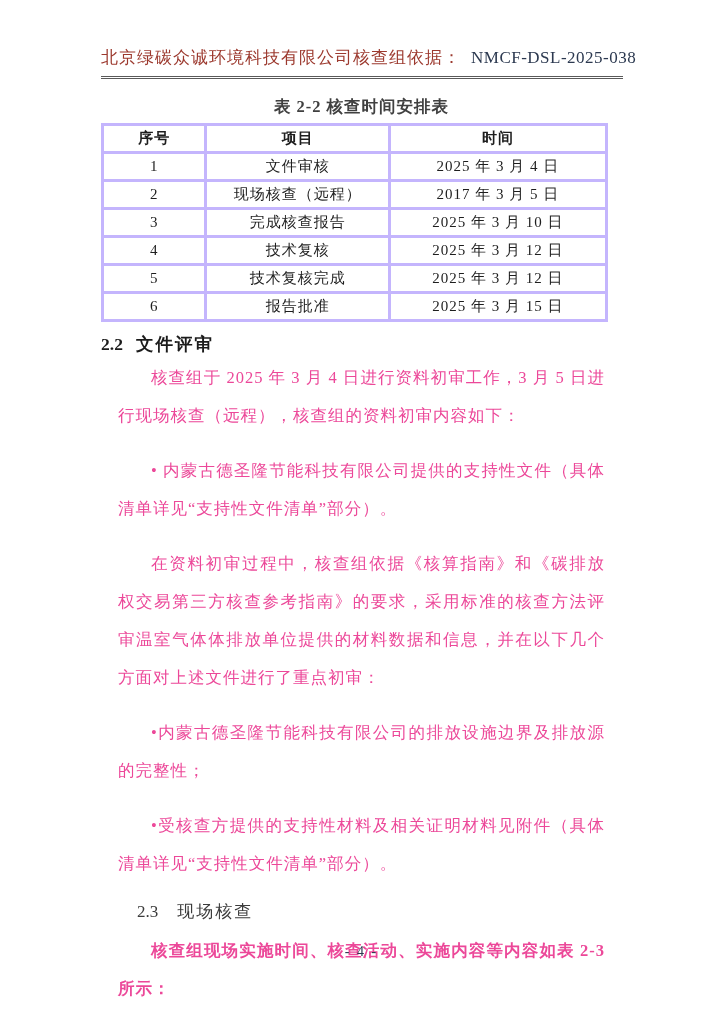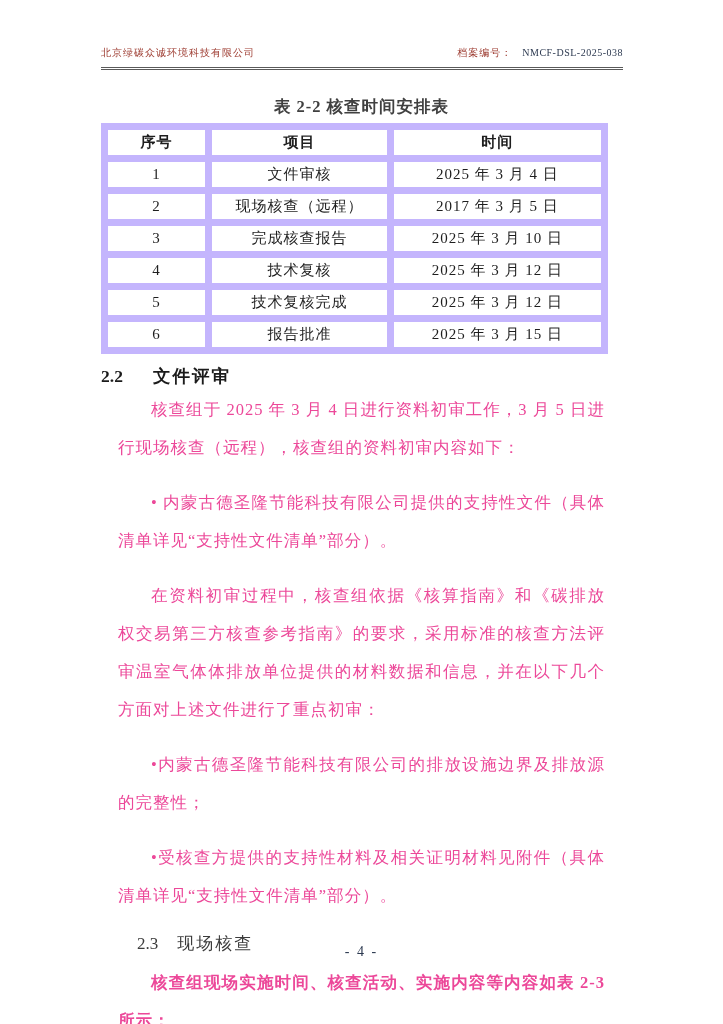--- a/index.html
+++ b/index.html
@@ -5,44 +5,44 @@
   html,body{margin:0;padding:0;background:#ffffff;}
   .page{
     position:relative;width:723px;height:1024px;background:#ffffff;overflow:hidden;
     font-family:"Liberation Serif","DejaVu Serif",serif;color:#2f2f2f;
   }
   
   .hdr{
     position:absolute;top:46px;left:101px;right:100px;
     display:flex;justify-content:space-between;align-items:flex-end;
     border-bottom:3px double #5a5a5a;padding-bottom:7px;
-    font-size:10px;letter-spacing:1px;white-space:nowrap;
+    font-size:17px;letter-spacing:1px;white-space:nowrap;
   }
   .hdr .company{color:#9c392e;}
   .hdr .fileno-label{color:#9c392e;margin-right:10px;}
   .hdr .fileno-value{color:#2c3950;letter-spacing:.5px;}
   
   .content{position:absolute;top:88px;left:101px;right:101px;}
   .tbl-title{
     margin-top:8px;text-align:center;font-weight:bold;font-size:16.5px;
     color:#404040;letter-spacing:1px;
   }
   table.schedule{
     border-collapse:collapse;width:507px;margin-top:5px;
     border:2px solid #383838;table-layout:fixed;
   }
   table.schedule th,table.schedule td{
-    border:7px solid #c4b5fd;height:25px;text-align:center;vertical-align:middle;
+    border:3px solid #c4b5fd;height:25px;text-align:center;vertical-align:middle;
     font-size:15px;padding:0 2px;letter-spacing:1px;color:#1e1e1e;
   }
   table.schedule th{font-weight:bold;}
   .col-no{width:20%;}.col-item{width:36.5%;}.col-time{width:43.5%;}
   
   .h22{margin:9px 0 0 0;font-size:17.5px;font-weight:bold;color:#1b1b1b;line-height:26px;}
-  .h22 .num{margin-right:30px;letter-spacing:0;}
+  .h22 .num{margin-right:13px;letter-spacing:0;}
   .h22 .ttl{letter-spacing:2px;}
   .h23{margin:3px 0 0 36px;font-size:17px;font-weight:normal;color:#3c3c3c;line-height:24px;}
   .h23 .num{margin-right:19px;}
   .h23 .ttl{letter-spacing:2px;}
   
   p.body{
     margin:17px;font-size:16.5px;line-height:38px;letter-spacing:1px;
     text-align:justify;text-justify:inter-ideograph;color:#ec4899;
   }
   p.body.first{margin-top:2px;}
@@ -55,21 +55,21 @@
   }
 </style>
 </head>
 <body>
 
 <div class="page">
 
   <div class="hdr">
     <span class="company">北京绿碳众诚环境科技有限公司</span>
     <span>
-      <span class="fileno-label">档案编号：</span><span class="fileno-value">NMCF-DSL-2025-038</span>
+      <span class="fileno-label">核查组依据：</span><span class="fileno-value">NMCF-DSL-2025-038</span>
     </span>
   </div>
 
   <div class="content">
 
     <div class="tbl-title">表 2-2  核查时间安排表</div>
 
     <table class="schedule">
       <thead>
         <tr>

